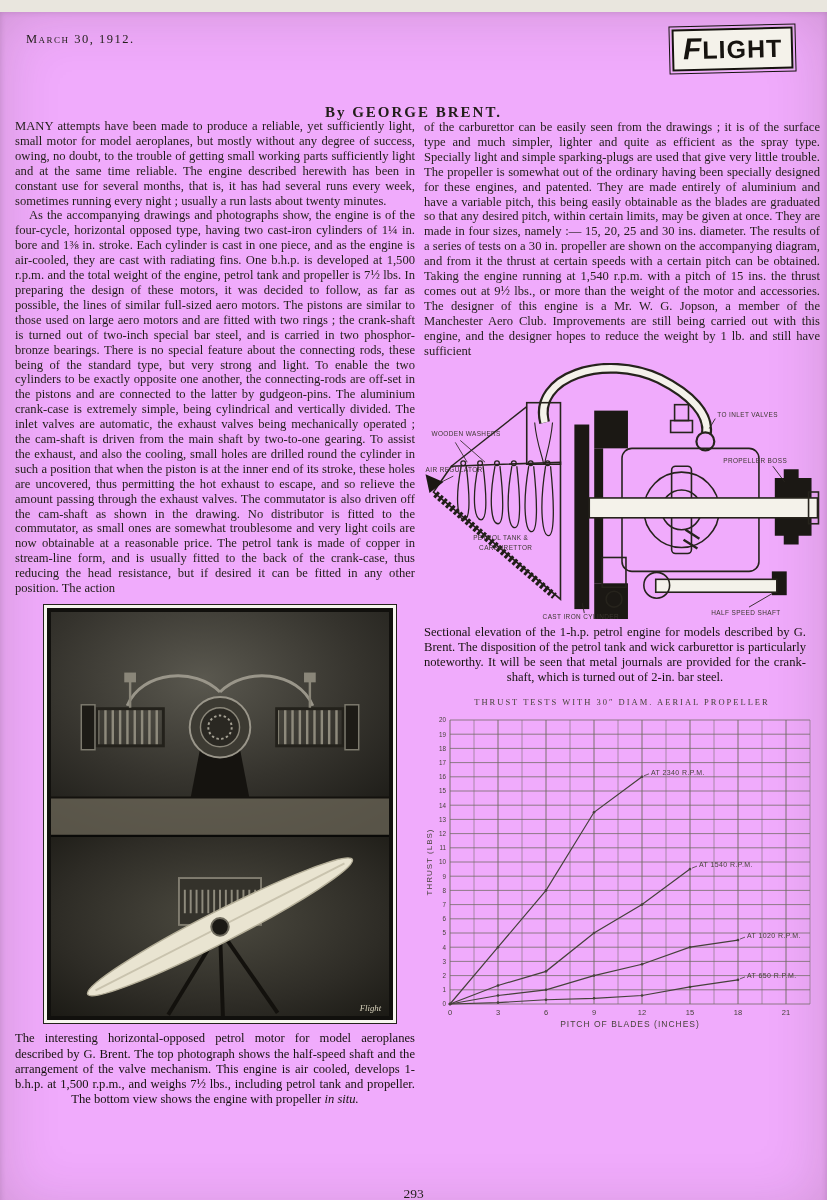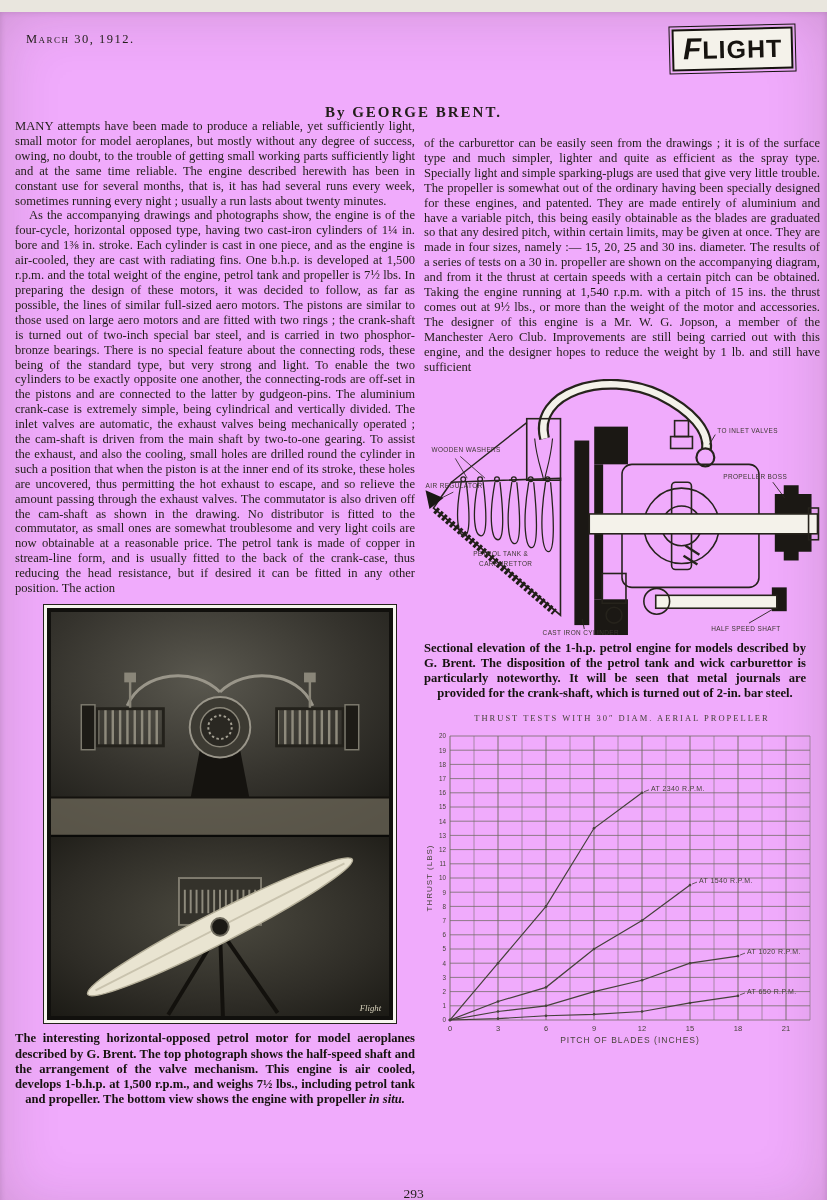--- a/index.html
+++ b/index.html
@@ -13,24 +13,24 @@
   .logo{
     position:absolute;right:34px;top:16px;border:2.5px solid #16130f;outline:1px solid #16130f;outline-offset:2px;
     padding:1px 9px 3px 9px;transform:rotate(-1.4deg);background:#f4f2ea;
   }
   .logo span{display:block;font-family:"Liberation Sans",sans-serif;font-weight:bold;font-size:25px;letter-spacing:1px;color:#16130f;}
   .logo span::first-letter{font-style:italic;font-size:1.2em;}
   .title{position:absolute;left:0;top:60px;width:100%;text-align:center;font-size:25px;font-weight:bold;letter-spacing:4px;word-spacing:12px;color:#16130f;}
   .byline{position:absolute;left:0;top:92px;width:100%;text-align:center;font-size:15px;font-weight:bold;letter-spacing:2px;}
   .col{position:absolute;font-size:12.6px;line-height:14.9px;text-align:justify;}
   .col-left{left:15px;top:107px;width:400px;}
-  .col-right{left:424px;top:124px;width:396px;}
+  .col-right{left:424px;top:108px;width:396px;}
   .col p{margin:0;}
   .col p.indent{text-indent:14px;}
-  .caption{font-weight:bold;font-size:12.6px;line-height:15.2px;text-align:justify;text-align-last:center;color:#16130f;}
+  .caption{font-weight:normal;font-size:12.6px;line-height:15.2px;text-align:justify;text-align-last:center;color:#16130f;}
   .photo-frame{width:346px;margin:8px 0 7px 28px;border:1.5px solid #25221c;padding:3px;background:#f7f5ee;}
   .photo-inner{border:4px solid #11100d;background:#11100d;}
   .photo-inner svg{display:block;width:100%;}
   .photo-inner .seam{height:2px;background:#0a0a08;}
   .diagram-wrap{margin:4px 0 4px 0;}
   .diagram-wrap svg{display:block;width:396px;height:258px;}
   .diag-caption{width:382px;margin:2px auto 8px auto;}
   .chart-title{font-family:Liberation Serif, serif;font-size:8.5px;letter-spacing:2px;color:#47433a;text-align:center;margin:10px 0 0 0;}
   #thrust-chart{display:block;width:394px;height:322px;margin-top:2px;}
   #thrust-chart text{font-family:"Liberation Sans",sans-serif;fill:#47433a;}

